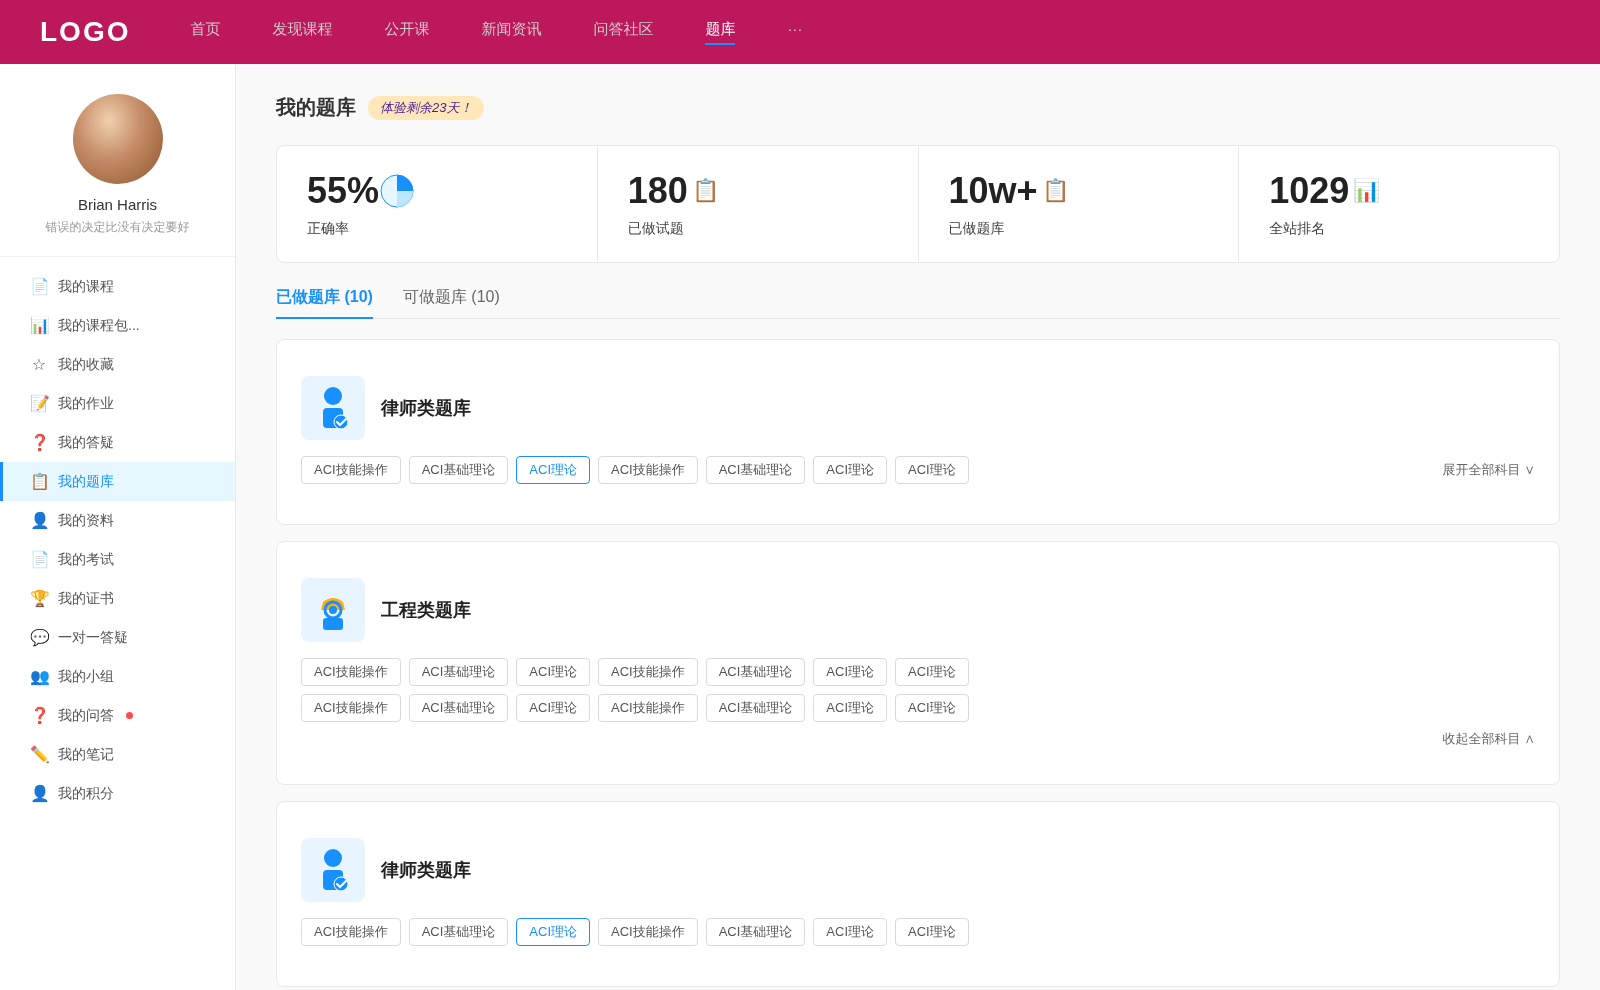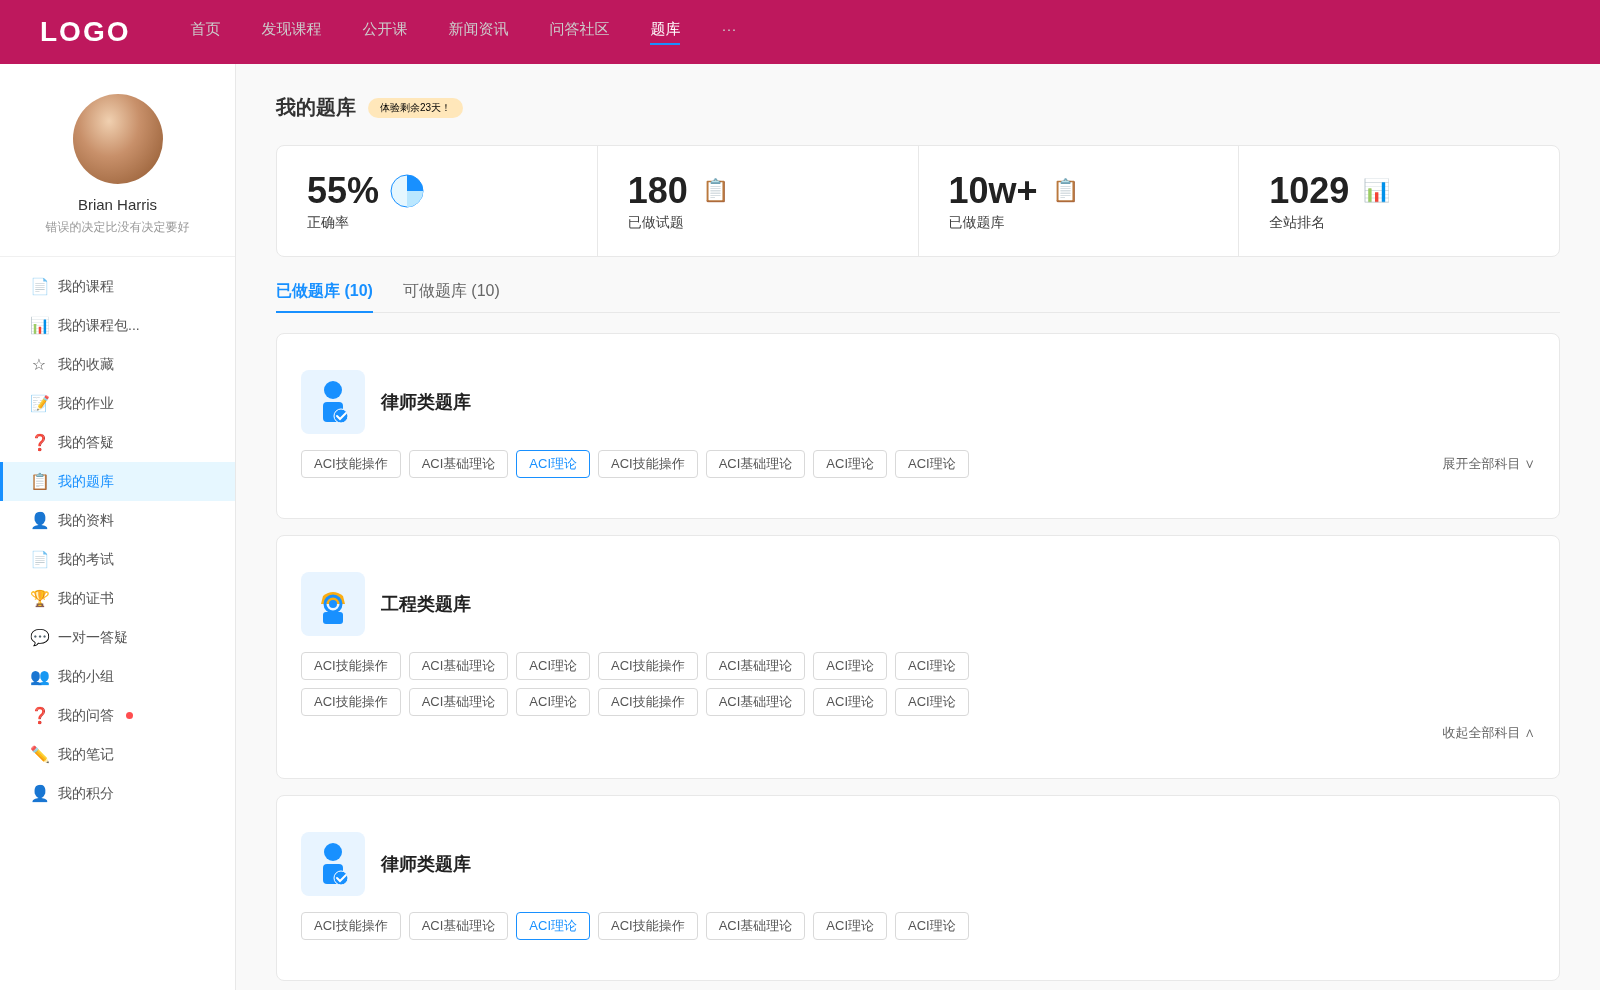--- a/index.html
+++ b/index.html
@@ -18,21 +18,21 @@
     }
     .navbar-logo {
       color: white;
       font-size: 28px;
       font-weight: bold;
       letter-spacing: 2px;
       margin-right: 60px;
     }
     .navbar-nav {
       display: flex;
-      gap: 41px;
+      gap: 52px;
       flex: 1;
     }
     .navbar-nav-item {
       color: #ccc;
       cursor: pointer;
       font-size: 15px;
       padding-bottom: 4px;
     }
     .navbar-nav-item.active {
       color: white;
@@ -183,24 +183,25 @@
       gap: 12px;
       margin-bottom: 24px;
     }
     .page-title {
       font-size: 20px;
       font-weight: 600;
       color: #333;
     }
     .trial-badge {
       background: #ffe7ba;
-      color: #000000;
+      color: #4c1d95;
       border-radius: 20px;
       padding: 3px 12px;
-      font-size: 10px;
+      font-size: 13px;
+      font-style: italic;
     }
 
     
     .stats-row {
       display: flex;
       gap: 0;
       background: white;
       border-radius: 8px;
       margin-bottom: 24px;
       border: 1px solid #e8e8e8;
@@ -210,22 +211,21 @@
       flex: 1;
       padding: 24px 30px;
       border-right: 1px solid #e8e8e8;
       display: flex;
       flex-direction: column;
     }
     .stat-card:last-child { border-right: none; }
     .stat-top {
       display: flex;
       align-items: center;
-      gap: 10px;
-      margin-bottom: 2px;
+      margin-bottom: 8px;
       text-align: right;
     }
     .stat-value {
       font-size: 36px;
       font-weight: 700;
       color: #222;
     }
     .stat-icon {
       width: 36px;
       height: 36px;

